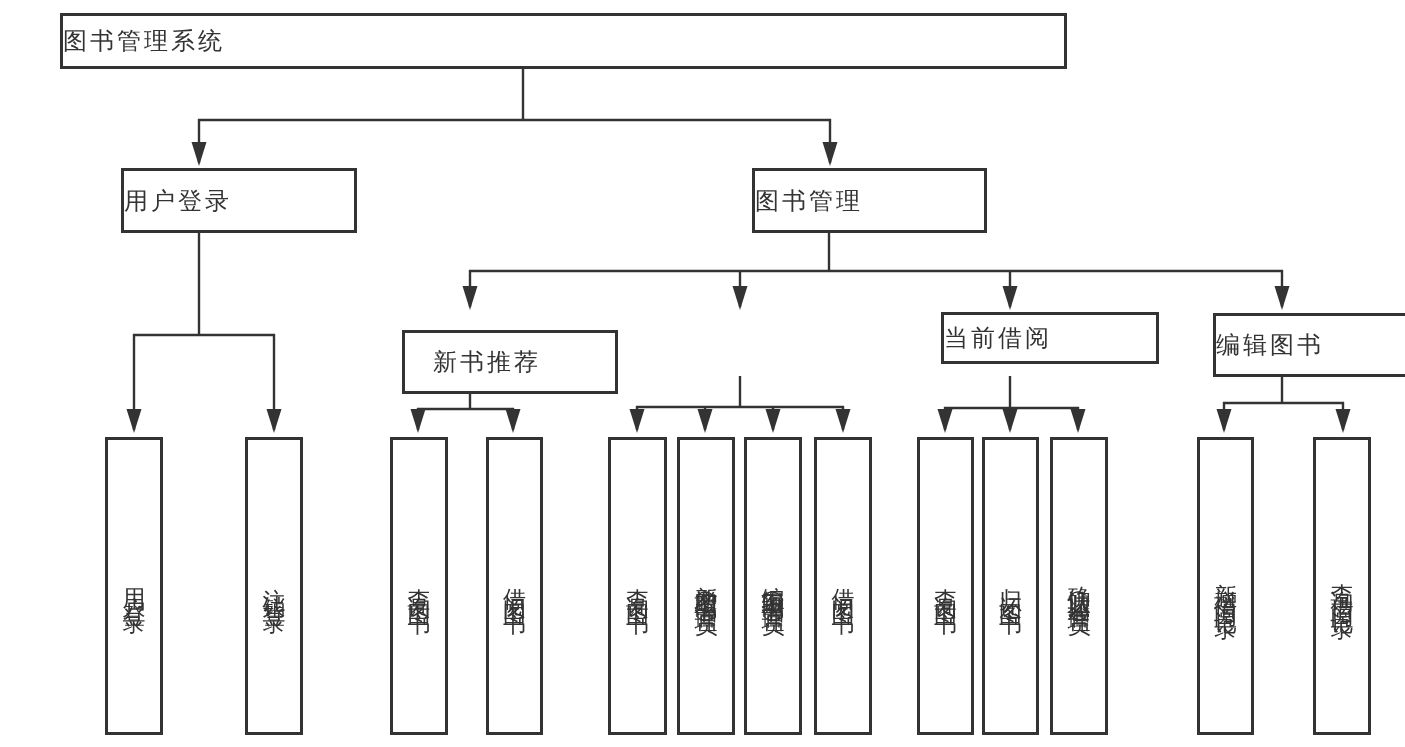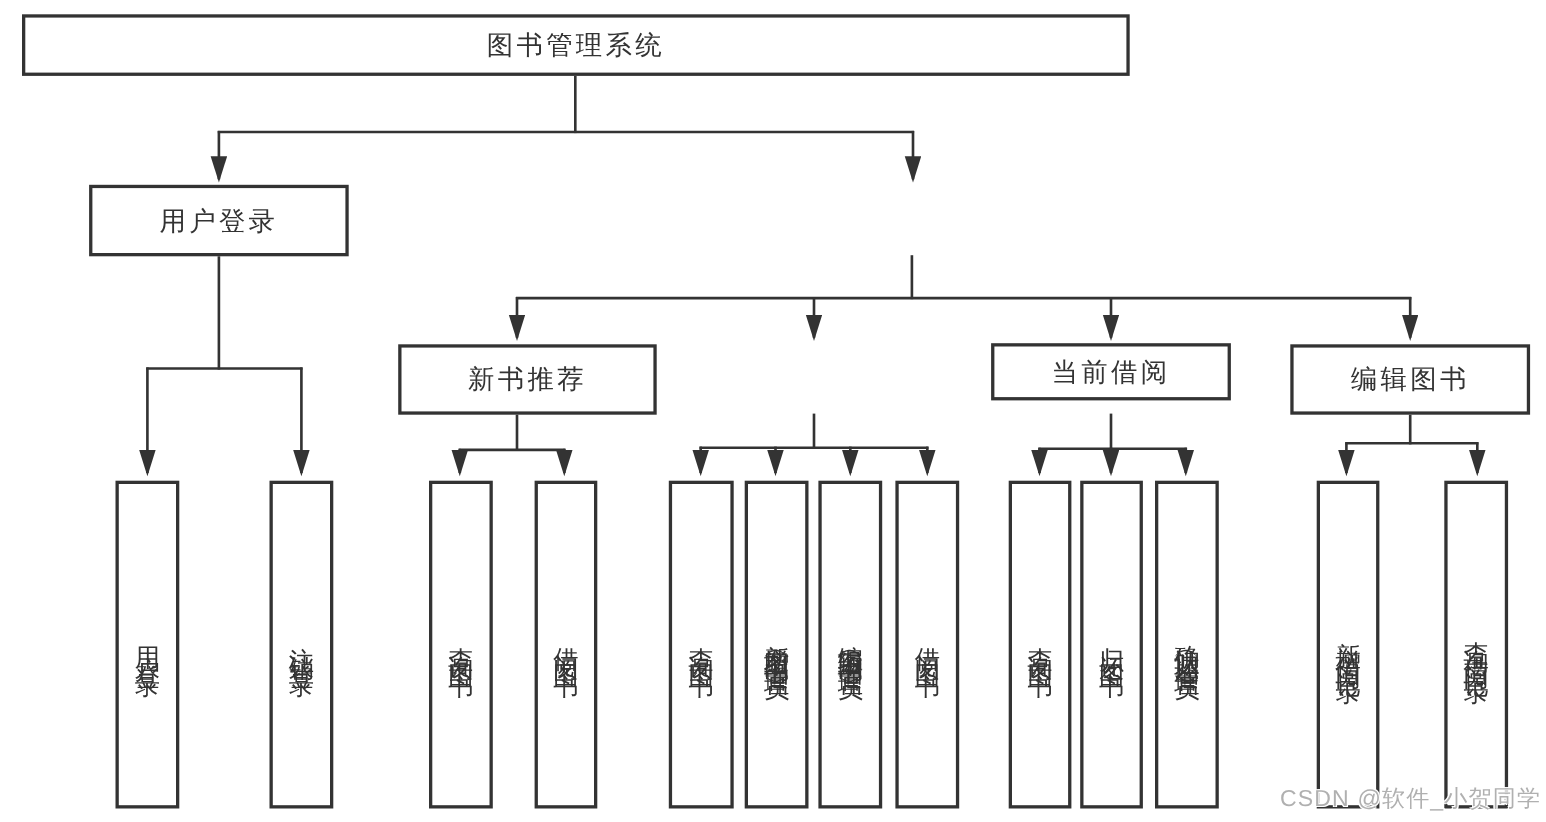--- a/index.html
+++ b/index.html
@@ -20,25 +20,25 @@
     pointer-events: none;
   }
   svg.connectors line { stroke: #333333; stroke-width: 2.4; }
   .node {
     position: absolute;
     box-sizing: border-box;
     border: 3px solid #333333;
     background: #ffffff;
     display: flex;
     align-items: center;
-    justify-content: center;
     color: #333333;
     font-size: 24px;
     letter-spacing: 3px;
     white-space: nowrap;
+    margin-left: 40px;
   }
   .leaf {
     position: absolute;
     box-sizing: border-box;
     top: 437px; height: 298px;
     border: 3px solid #333333;
     background: #ffffff;
     display: flex;
     align-items: center;
     justify-content: center;
@@ -128,22 +128,25 @@
     </g>
   </svg>
 
   <div class="node" style="left:20px; top:13px; width:1007px; height:56px;">
     <span>图书管理系统</span>
   </div>
 
   <div class="node" style="left:81px; top:168px; width:236px; height:65px;">
     <span>用户登录</span>
   </div>
+  <div class="node" style="left:712px; top:168px; width:235px; height:65px;">
+    <span>图书管理</span>
+  </div>
 
-  <div class="node" style="left:362px; top:313px; width:235px; height:64px;">
+  <div class="node" style="left:362px; top:330px; width:216px; height:64px;padding-left:28px;">
     <span>新书推荐</span>
   </div>
   <div class="node" style="left:901px; top:312px; width:218px; height:52px;">
     <span>当前借阅</span>
   </div>
   <div class="node" style="left:1173px; top:313px; width:218px; height:64px;">
     <span>编辑图书</span>
   </div>
 
   <div class="leaf" style="left:105px; width:58px;">用户登录</div>
@@ -157,15 +160,14 @@
   <div class="leaf sp4" style="left:744px; width:58px;">编辑图书（管理员）</div>
   <div class="leaf" style="left:814px; width:58px;">借阅图书</div>
 
   <div class="leaf" style="left:917px; width:57px;">查询图书</div>
   <div class="leaf" style="left:982px; width:57px;">归还图书</div>
   <div class="leaf sp4" style="left:1050px; width:58px;">确认归还（管理员）</div>
 
   <div class="leaf sp7" style="left:1197px; width:57px;">新增借阅记录</div>
   <div class="leaf sp7" style="left:1313px; width:58px;">查询借阅记录</div>
 
-  <div class="watermark">CSDN @软件_小贺同学</div>
 
 </div>
 
 </body></html>

